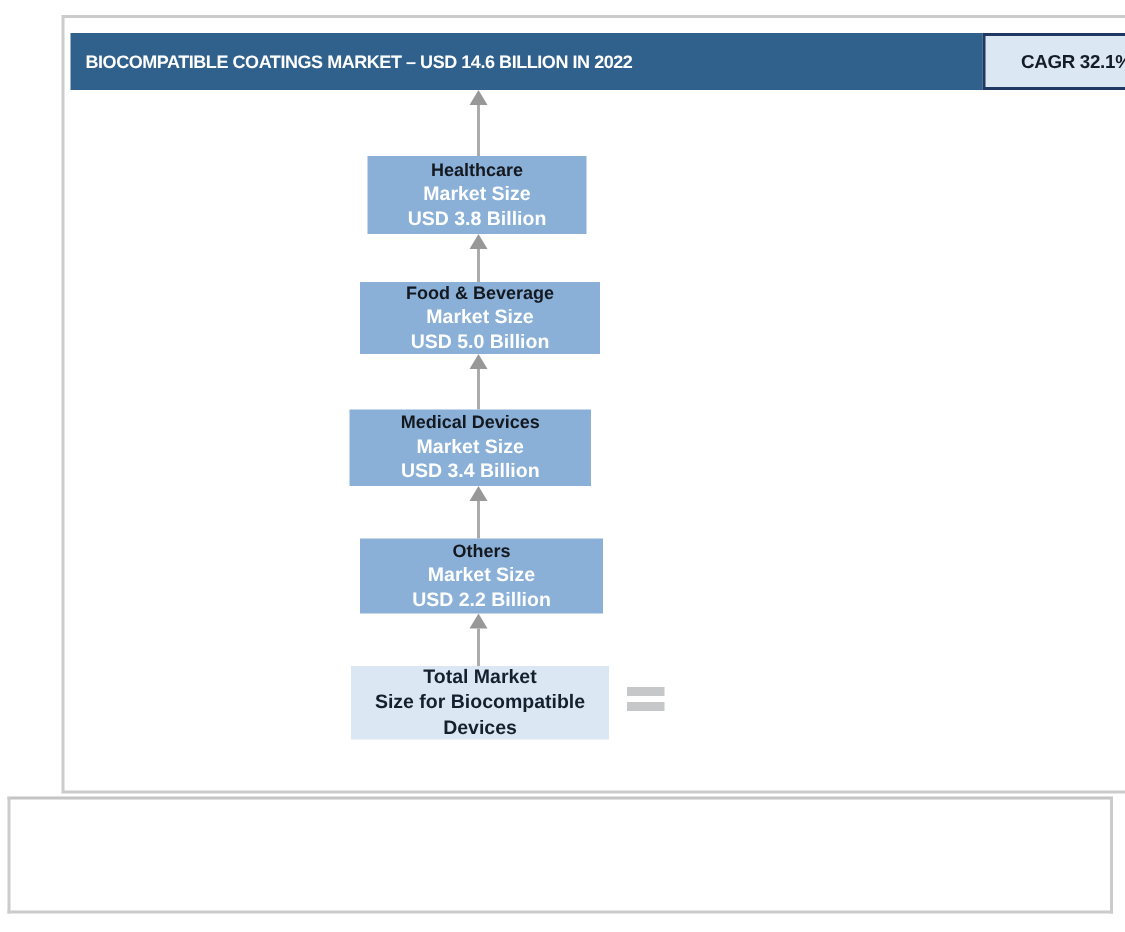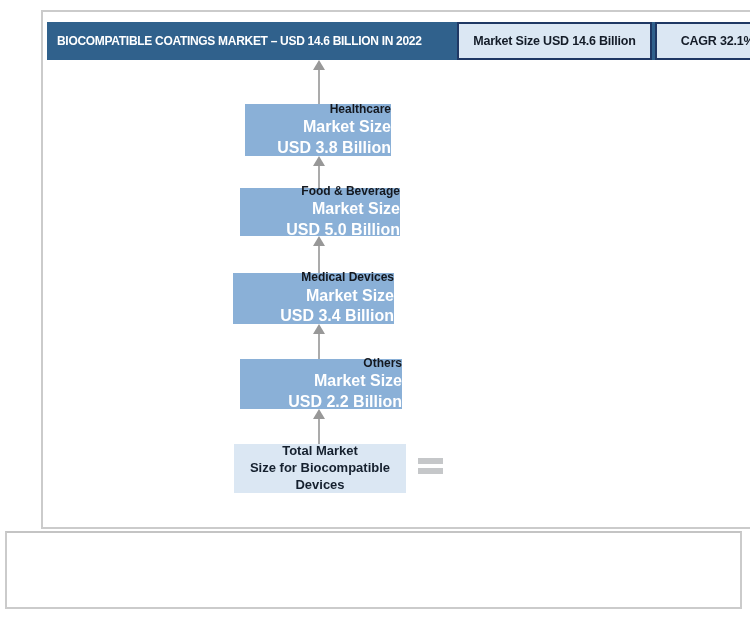--- a/index.html
+++ b/index.html
@@ -18,23 +18,23 @@
   .header-title { color:#ffffff; font-weight:bold; font-size:12px; letter-spacing:-0.3px;
     padding-left:10px; white-space:nowrap; }
   .badge { position:absolute; top:10px; height:38px; background:#dbe7f3;
     border:2px solid #1f3864; display:flex; align-items:center; justify-content:center;
     font-weight:bold; font-size:12.5px; color:#141c28; letter-spacing:-0.2px; white-space:nowrap; }
   .badge-market { left:414px; width:195px; }
   .badge-cagr { left:612px; width:125px; }
 
   
   .flow-box { position:absolute; background:#8ab0d7; display:flex; flex-direction:column;
-    align-items:flex-end; justify-content:center; text-align:center; line-height:1.28; }
+    align-items:center; justify-content:center; text-align:center; line-height:1.28; }
   .flow-title { color:#14181f; font-weight:bold; font-size:12px; }
-  .flow-line { color:#ffffff; font-weight:bold; font-size:16px; }
+  .flow-line { color:#ffffff; font-weight:bold; font-size:13px; }
 
   .box-healthcare { left:202px; top:92px;  width:146px; height:52px; }
   .box-food      { left:197px; top:176px; width:160px; height:48px; }
   .box-medical   { left:190px; top:261px; width:161px; height:51px; }
   .box-others    { left:197px; top:347px; width:162px; height:50px; }
 
   .total-box { position:absolute; left:191px; top:432px; width:172px; height:49px;
     background:#dbe7f3; display:flex; flex-direction:column; align-items:center;
     justify-content:center; text-align:center; line-height:1.3;
     color:#15202e; font-weight:bold; font-size:13px; }
@@ -62,23 +62,20 @@
 </style>
 </head>
 <body>
 
 <div class="page">
 
   <div class="panel-top">
 
     <div class="header-bar">
       <span class="header-title">BIOCOMPATIBLE COATINGS MARKET – USD 14.6 BILLION IN 2022</span>
-    </div>
-    <div class="badge badge-market">
-      <span>Market Size USD 14.6 Billion</span>
     </div>
     <div class="badge badge-cagr">
       <span>CAGR 32.1%</span>
     </div>
 
     <div class="arrow-up arr1">
       <div class="head"></div>
       <div class="shaft"></div>
     </div>
 

